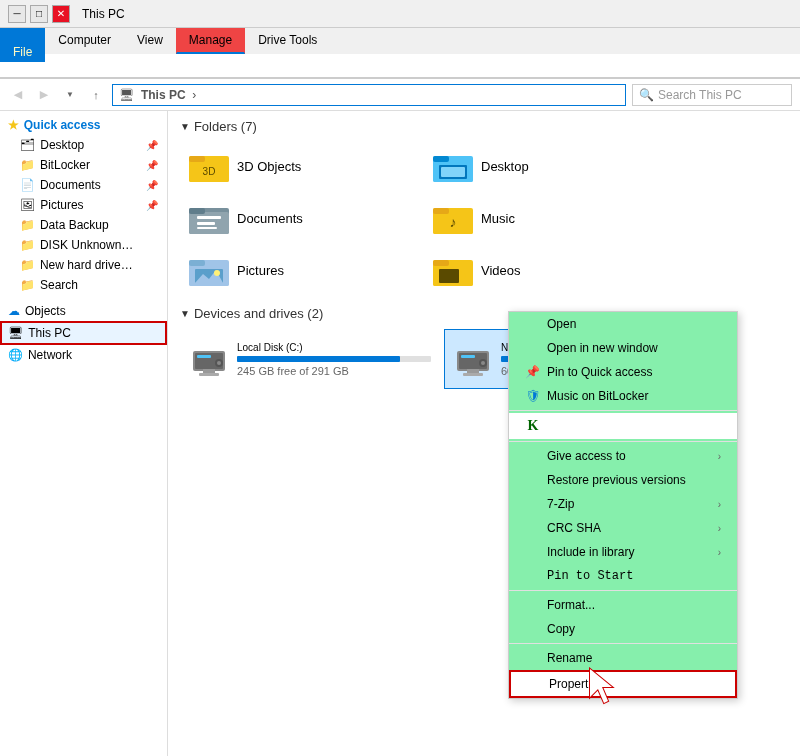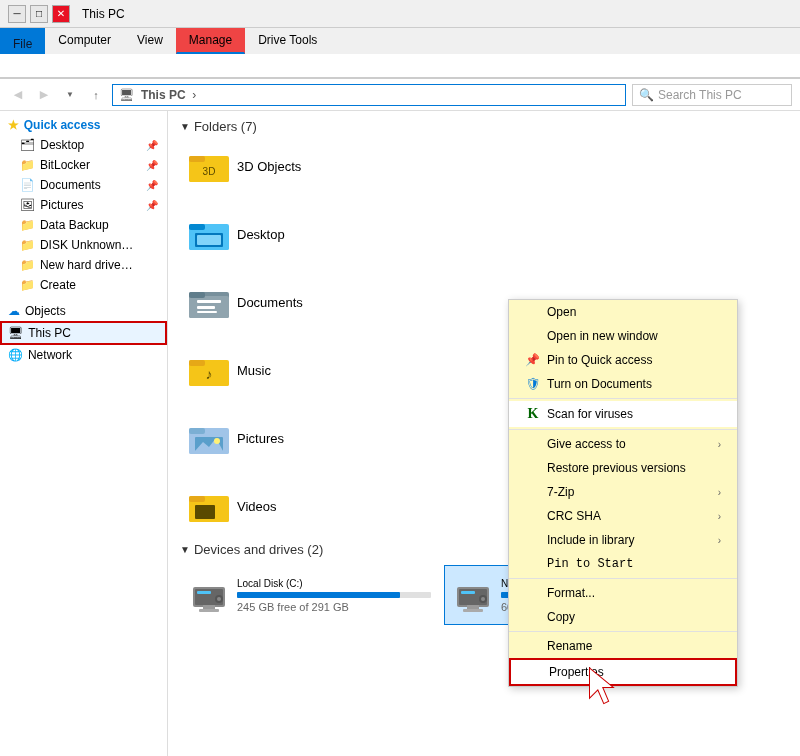--- a/index.html
+++ b/index.html
@@ -8,21 +8,21 @@
     
     .title-bar { height: 28px; background: #f0f0f0; display: flex; align-items: center; padding: 0 8px; border-bottom: 1px solid #ccc; }
     .title-bar-icons { display: flex; gap: 4px; align-items: center; }
     .title-bar-icon { width: 18px; height: 18px; border: 1px solid #aaa; background: #e8e8e8; display: flex; align-items: center; justify-content: center; font-size: 10px; cursor: pointer; }
     .title-bar-text { margin-left: 8px; font-size: 12px; }
 
     
     .ribbon { background: #f0f0f0; border-bottom: 1px solid #ccc; }
     .ribbon-tabs { display: flex; height: 26px; }
     .ribbon-tab { padding: 4px 12px; font-size: 12px; cursor: pointer; border: 1px solid transparent; }
-    .ribbon-tab.file-tab { background: #0078d7; color: #0f172a; padding: 8px 12px; }
+    .ribbon-tab.file-tab { background: #0078d7; color: #fef9c3; padding: 16px 12px; }
     .ribbon-tab.manage-tab { background: #e8e8e8; border-bottom: 2px solid #0078d7; }
     .ribbon-commands { display: flex; align-items: center; padding: 2px 8px; height: 24px; background: white; border-bottom: 1px solid #ccc; }
     .ribbon-cmd { font-size: 11px; padding: 2px 6px; cursor: pointer; color: #444; }
 
     
     .address-bar { height: 32px; background: white; border-bottom: 1px solid #ddd; display: flex; align-items: center; padding: 0 8px; gap: 6px; }
     .nav-btn { width: 20px; height: 20px; display: flex; align-items: center; justify-content: center; cursor: pointer; color: #666; font-size: 11px; border: 1px solid transparent; }
     .nav-btn.disabled { color: #ccc; cursor: default; }
     .address-path { flex: 1; height: 22px; border: 1px solid #0078d7; padding: 0 6px; display: flex; align-items: center; font-size: 12px; background: white; }
     .search-box { width: 160px; height: 22px; border: 1px solid #ccc; padding: 0 6px; display: flex; align-items: center; font-size: 12px; color: #999; }
@@ -34,37 +34,37 @@
     .sidebar { width: 168px; background: white; border-right: 1px solid #ddd; overflow-y: auto; padding: 4px 0; }
     .sidebar-item { display: flex; align-items: center; padding: 3px 8px; cursor: pointer; font-size: 12px; white-space: nowrap; overflow: hidden; }
     .sidebar-item.active { background: #cce4f7; border-left: 2px solid #0078d7; }
     .sidebar-pin { margin-left: auto; color: #0078d7; font-size: 10px; }
 
     
     .content { flex: 1; background: white; overflow-y: auto; padding: 8px 12px; position: relative; }
     .section-header { display: flex; align-items: center; font-size: 13px; color: #333; margin-bottom: 8px; cursor: pointer; }
     .section-header .chevron { margin-right: 4px; font-size: 10px; }
     .section-title { font-weight: normal; }
-    .folders-grid { display: flex; flex-wrap: wrap; gap: 20px; margin-bottom: 12px; flex-direction: column; }
+    .folders-grid { display: flex; flex-wrap: wrap; gap: 4px; margin-bottom: 12px; }
     .folder-item { display: flex; align-items: center; width: 240px; height: 48px; padding: 4px 8px; cursor: pointer; border: 1px solid transparent; }
     .folder-icon { width: 40px; height: 36px; margin-right: 8px; flex-shrink: 0; }
 
     
     .drives-grid { display: flex; flex-wrap: wrap; gap: 4px; }
     .drive-item { display: flex; align-items: center; width: 260px; height: 60px; padding: 6px 8px; cursor: pointer; border: 1px solid transparent; }
     .drive-item.selected { background: #cce8ff; border-color: #0078d7; }
     .drive-icon { width: 40px; height: 40px; margin-right: 8px; flex-shrink: 0; }
     .drive-info { flex: 1; }
     .drive-name { font-size: 10px; font-weight: 500; }
     .drive-bar-container { width: 100%; height: 6px; background: #e0e0e0; margin: 3px 0; border-radius: 1px; }
     .drive-bar { height: 6px; background: #0078d7; border-radius: 1px; }
     .drive-space { font-size: 11px; color: #666; }
 
     
-    .context-menu { position: absolute; background: #fef9c3; border: 1px solid #ccc; box-shadow: 2px 2px 8px rgba(0,0,0,0.2); z-index: 100; min-width: 230px; top: 188px; left: 340px; }
+    .context-menu { position: absolute; background: #86efac; border: 1px solid #ccc; box-shadow: 2px 2px 8px rgba(0,0,0,0.2); z-index: 100; min-width: 230px; top: 200px; left: 340px; }
     .ctx-item { padding: 5px 16px; cursor: pointer; font-size: 12px; display: flex; align-items: center; justify-content: space-between; white-space: nowrap; }
     .ctx-item.properties-item { border: 2px solid #c00; background: #fff; }
     .ctx-icon { width: 16px; margin-right: 6px; text-align: center; flex-shrink: 0; }
     .ctx-arrow { font-size: 10px; color: #666; }
     .ctx-separator { height: 1px; background: #e0e0e0; margin: 2px 0; }
 
     
     .cursor { position: absolute; width: 32px; height: 40px; z-index: 200; bottom: 50px; right: 180px; pointer-events: none; }
   </style>
 </head>
@@ -141,21 +141,21 @@
     <div class="sidebar-item" style="padding-left:20px;">
       <span style="margin-right:5px; color:#f5c518;">📁</span>
       <span style="overflow:hidden; text-overflow:ellipsis; white-space:nowrap; max-width:95px;">DISK Unknown Not</span>
     </div>
     <div class="sidebar-item" style="padding-left:20px;">
       <span style="margin-right:5px; color:#f5c518;">📁</span>
       <span style="overflow:hidden; text-overflow:ellipsis; white-space:nowrap; max-width:95px;">New hard drive not</span>
     </div>
     <div class="sidebar-item" style="padding-left:20px;">
       <span style="margin-right:5px; color:#f5c518;">📁</span>
-      <span>Create</span>
+      <span>Search</span>
     </div>
 
     <div class="sidebar-item" style="margin-top:6px;">
       <span style="margin-right:5px; color:#0078d7;">☁</span>
       <span>Objects</span>
     </div>
 
     <div class="sidebar-item active" style="border:2px solid #cc0000; background:#e8f4ff; padding-left:6px;">
       <span style="margin-right:5px;">🖥</span>
       <span style="font-weight:500;">This PC</span>
@@ -299,28 +299,27 @@
       <div class="ctx-item">
         <span class="ctx-icon"></span>
         <span style="flex:1;">Open in new window</span>
       </div>
       <div class="ctx-item">
         <span class="ctx-icon">📌</span>
         <span style="flex:1;">Pin to Quick access</span>
       </div>
       <div class="ctx-item">
         <span class="ctx-icon" style="color:#0078d7;">🛡</span>
-        <span style="flex:1;">Turn on Documents</span>
+        <span style="flex:1;">Music on BitLocker</span>
       </div>
 
       <div class="ctx-separator"></div>
 
       <div class="ctx-item" style="background:#fff;">
         <span class="ctx-icon" style="color:#006400; font-weight:bold; font-family:serif; font-size:14px;">K</span>
-        <span style="flex:1;">Scan for viruses</span>
       </div>
 
       <div class="ctx-separator"></div>
 
       <div class="ctx-item">
         <span class="ctx-icon"></span>
         <span style="flex:1;">Give access to</span>
         <span class="ctx-arrow">›</span>
       </div>
       <div class="ctx-item">

